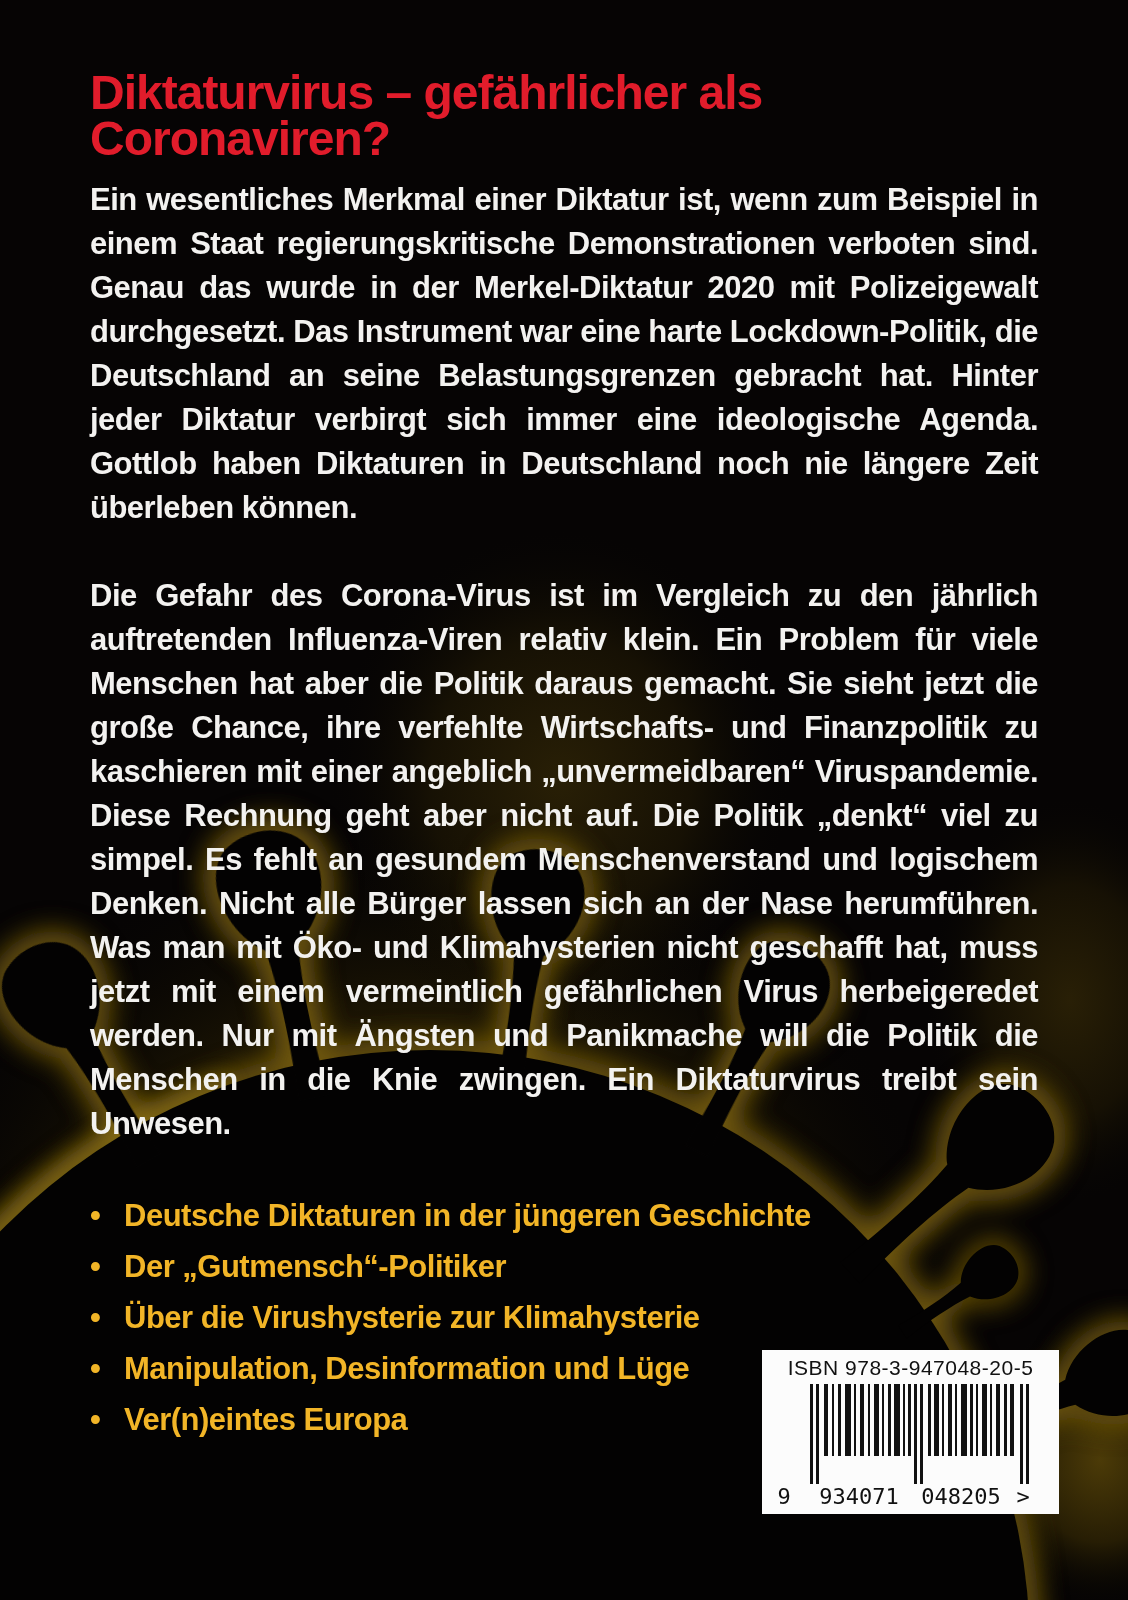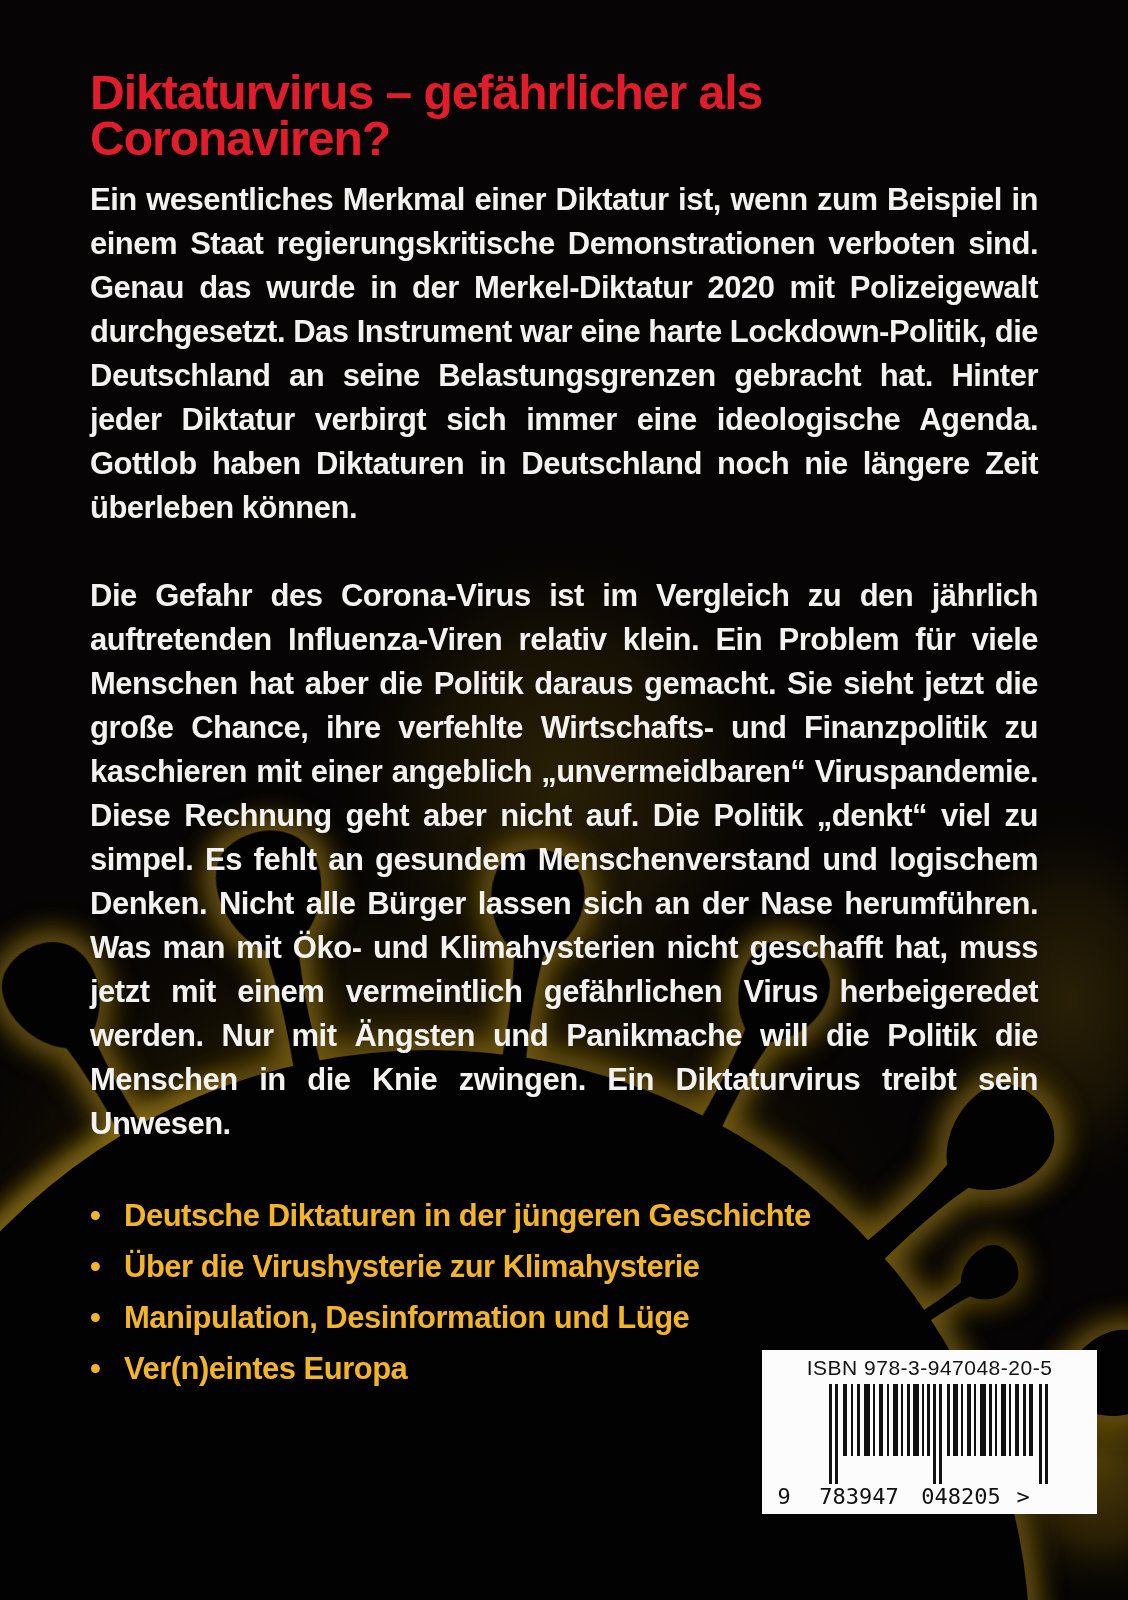--- a/index.html
+++ b/index.html
@@ -49,21 +49,21 @@
     line-height:51px;
     white-space:nowrap;
   }
   .contents-list .marker{
     display:inline-block;
     width:34px;
   }
   .barcode-box{
     position:absolute;z-index:2;
     left:762px;top:1350px;
-    width:335px;height:164px;
+    width:297px;height:164px;
     background:var(--barcode-bg,#fcfcfc);
     box-sizing:border-box;
     padding-top:5px;
   }
   .isbn-label{
     text-align:center;
     color:var(--barcode-text,#111);
     font-size:21px;
     letter-spacing:0.5px;
     font-family:"Liberation Sans",sans-serif;
@@ -139,20 +139,21 @@
   <div class="content">
     <h1 class="title">Diktaturvirus – gefährlicher als Coronaviren?</h1>
 
     <p class="body-par">Ein wesentliches Merkmal einer Diktatur ist, wenn zum Beispiel in einem Staat regierungskritische Demonstrationen verboten sind. Genau das wurde in der Merkel-Diktatur 2020 mit Polizeigewalt durchgesetzt. Das Instrument war eine harte Lockdown-Politik, die Deutschland an seine Belastungsgrenzen gebracht hat. Hinter jeder Diktatur verbirgt sich immer eine ideologische Agenda. Gottlob haben Diktaturen in Deutschland noch nie längere Zeit überleben können.</p>
 
     <p class="body-par">Die Gefahr des Corona-Virus ist im Vergleich zu den jährlich auftretenden Influenza-Viren relativ klein. Ein Problem für viele Menschen hat aber die Politik daraus gemacht. Sie sieht jetzt die große Chance, ihre verfehlte Wirtschafts- und Finanzpolitik zu kaschieren mit einer angeblich „unvermeidbaren“ Viruspandemie. Diese Rechnung geht aber nicht auf. Die Politik „denkt“ viel zu simpel. Es fehlt an gesundem Menschenverstand und logischem Denken. Nicht alle Bürger lassen sich an der Nase herumführen. Was man mit Öko- und Klimahysterien nicht geschafft hat, muss jetzt mit einem vermeintlich gefährlichen Virus herbeigeredet werden. Nur mit Ängsten und Panikmache will die Politik die Menschen in die Knie zwingen. Ein Diktaturvirus treibt sein Unwesen.</p>
 
 
     <ul class="contents-list">
       <li><span class="marker">•</span><span>Deutsche Diktaturen in der jüngeren Geschichte</span></li>
+      <li><span class="marker">•</span><span>Der „Gutmensch“-Politiker</span></li>
       <li><span class="marker">•</span><span>Über die Virushysterie zur Klimahysterie</span></li>
       <li><span class="marker">•</span><span>Manipulation, Desinformation und Lüge</span></li>
       <li><span class="marker">•</span><span>Ver(n)eintes Europa</span></li>
 
     </ul>
   </div>
 
   <div class="barcode-box">
     <div class="isbn-label">ISBN 978-3-947048-20-5</div>
     <svg class="bars" viewBox="0 0 245 100" width="245" height="100" aria-hidden="true">
@@ -184,19 +185,19 @@
         <rect x="194" y="0" width="5" height="72"></rect>
         <rect x="202" y="0" width="2" height="72"></rect>
         <rect x="208" y="0" width="4" height="72"></rect>
         <rect x="216" y="0" width="3" height="72"></rect>
         <rect x="222" y="0" width="4" height="72"></rect>
         <rect x="232" y="0" width="3" height="100"></rect>
         <rect x="238" y="0" width="3" height="100"></rect>
       </svg>
     <div class="ean-digits">
       <span class="d-lead">9</span>
-      <span class="d-g1">783947</span>
+      <span class="d-g1">934071</span>
       <span class="d-g2">048205</span>
       <span class="d-arrow">&gt;</span>
     </div>
   </div>
 
 </div>
 
 </body></html>

